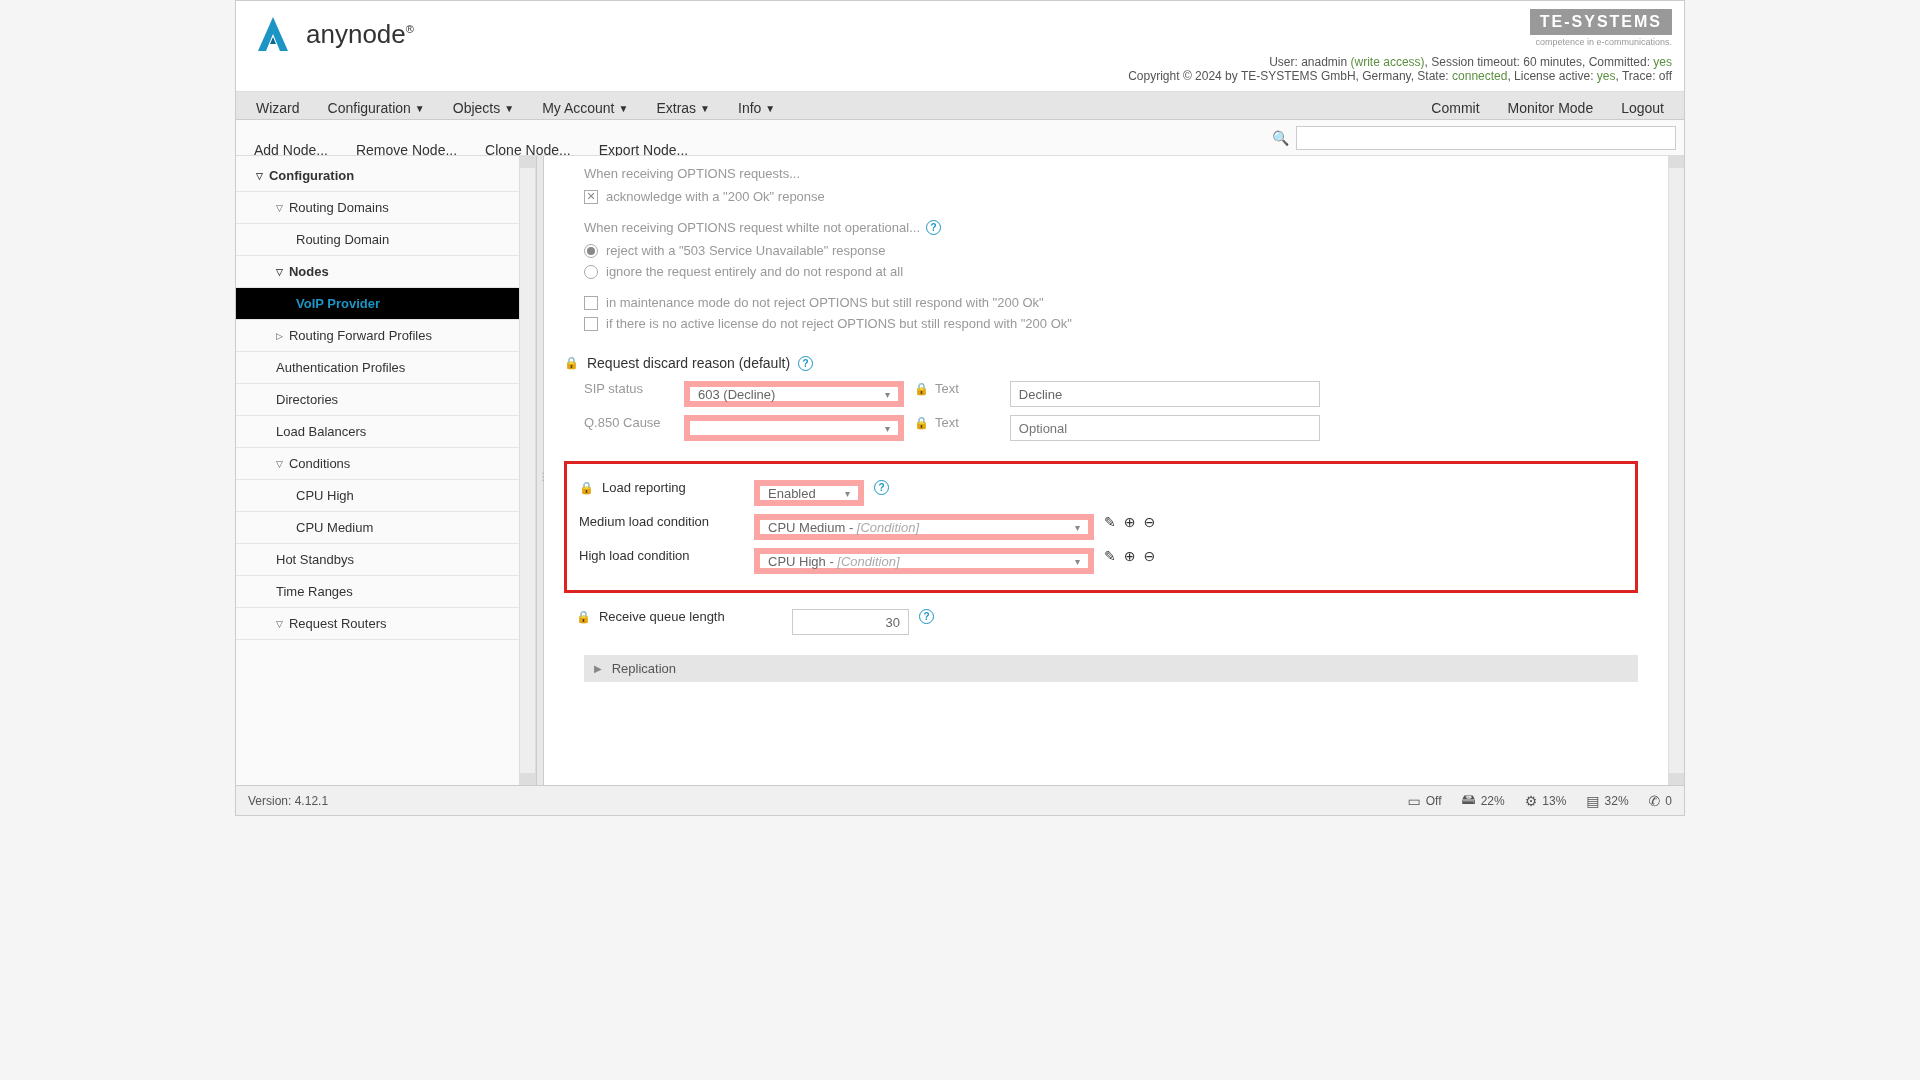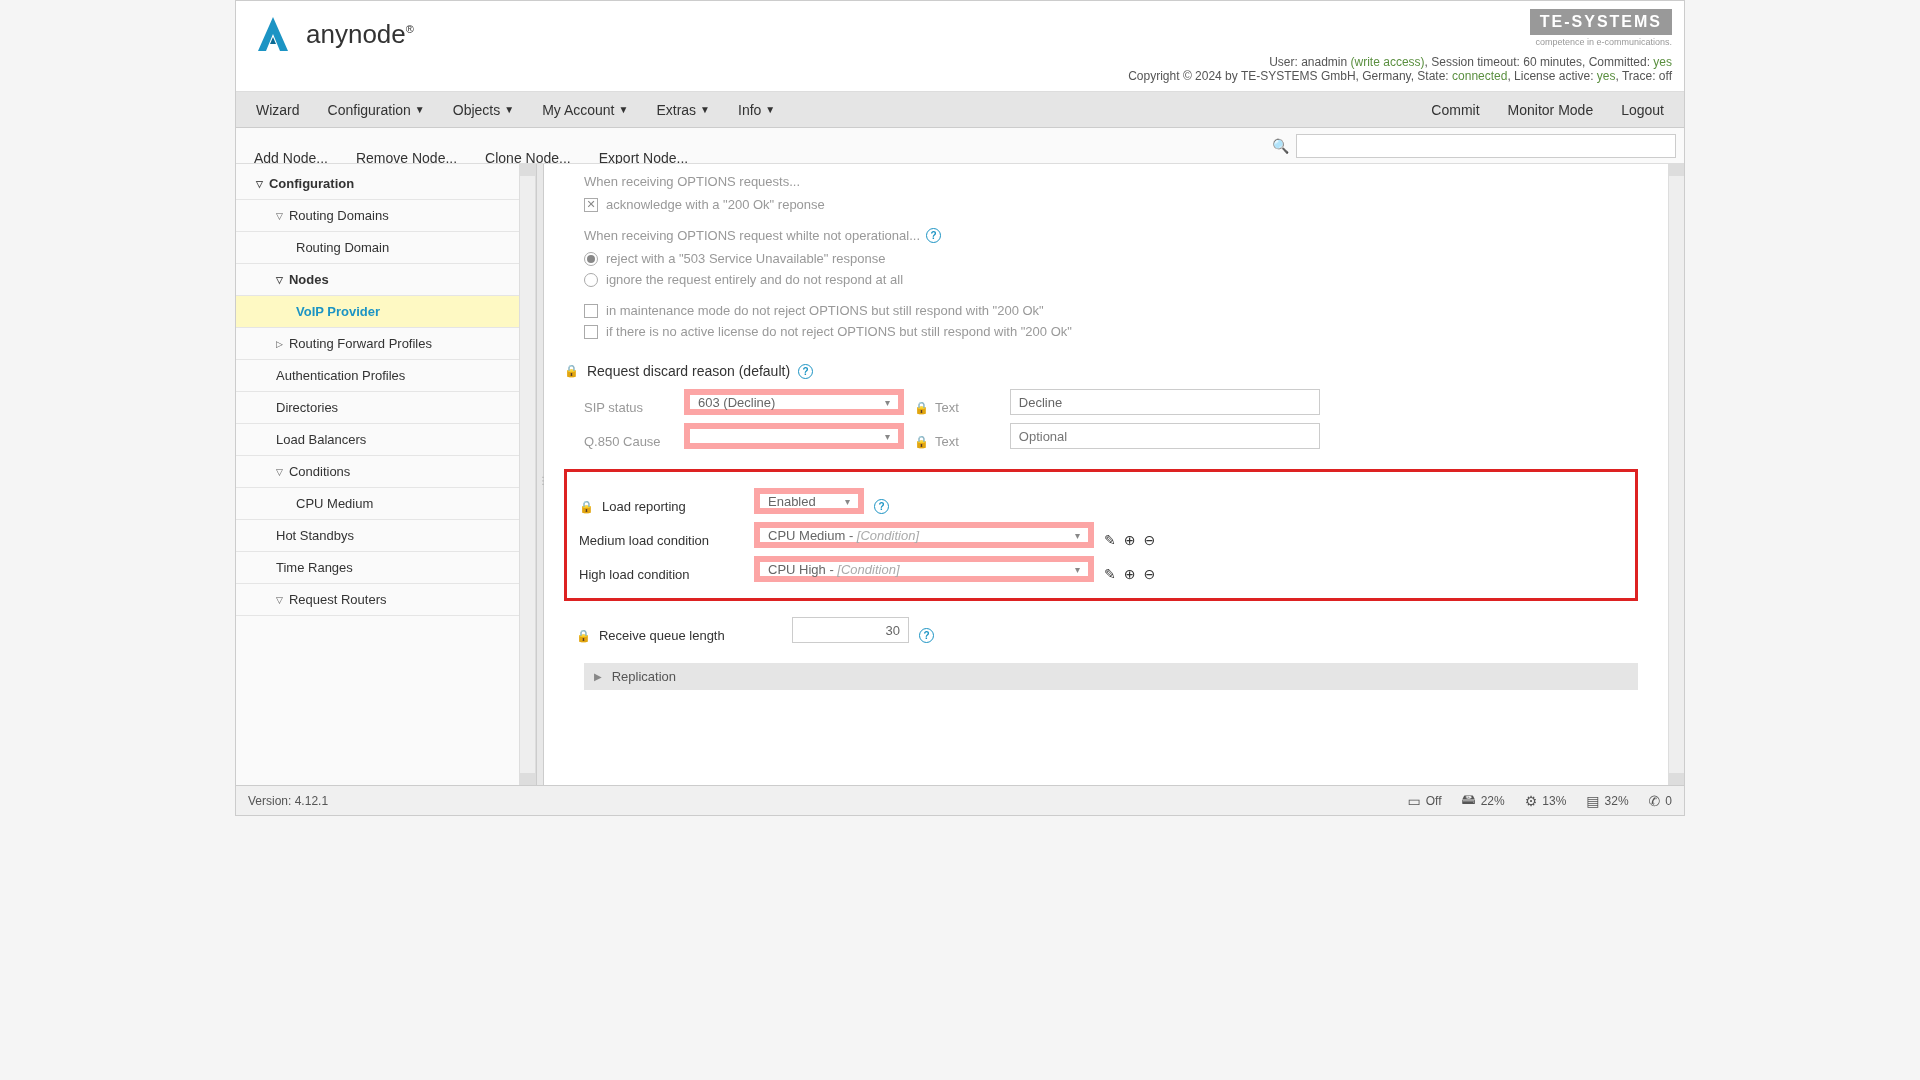--- a/index.html
+++ b/index.html
@@ -7,60 +7,60 @@
 .window { width: 1450px; height: 816px; margin: 0 auto; background: #fff; border: 1px solid #ccc; display: flex; flex-direction: column; }
 .header { background: #fff; padding: 8px 12px; display: flex; justify-content: space-between; align-items: flex-start; border-bottom: 1px solid #ddd; }
 .logo-area { display: flex; align-items: center; gap: 8px; }
 .logo-icon { width: 50px; height: 50px; }
 .logo-text { font-size: 26px; color: #333; }
 .logo-text sup { font-size: 11px; vertical-align: super; }
 .header-right { text-align: right; font-size: 12px; color: #555; }
 .te-logo { background: #999; color: #fff; padding: 4px 10px; font-weight: bold; font-size: 16px; letter-spacing: 2px; display: inline-block; margin-bottom: 2px; }
 .te-sub { font-size: 9px; color: #999; margin-bottom: 8px; }
 .green { color: #5a8f3f; }
-.menubar { background: #e5e5e5; display: flex; align-items: center; padding: 0 8px; height: 36px; border-bottom: 1px solid #ccc; }
+.menubar { background: #e5e5e5; display: flex; align-items: flex-start; padding: 0 8px; height: 28px; border-bottom: 1px solid #ccc; }
 .menubar-left { display: flex; gap: 4px; }
 .menu-item { padding: 8px 12px; cursor: pointer; color: #333; font-size: 14px; display: flex; align-items: center; gap: 4px; }
 .menubar-right { margin-left: auto; display: flex; gap: 4px; }
 .caret { font-size: 10px; }
 .toolbar { background: #fafafa; display: flex; align-items: center; padding: 4px 8px; height: 36px; border-bottom: 1px solid #ddd; gap: 8px; }
 .toolbar-item { padding: 6px 10px; cursor: pointer; color: #333; font-size: 14px; margin-top: 24px; }
 .toolbar-search { margin-left: auto; display: flex; align-items: center; gap: 6px; }
 .search-input { width: 380px; height: 24px; border: 1px solid #ccc; padding: 2px 6px; }
 .search-icon { color: #888; font-size: 14px; }
 .body { display: flex; flex: 1; overflow: hidden; }
 .sidebar-wrap { width: 300px; border-right: 1px solid #ddd; display: flex; position: relative; background: #fafafa; }
 .sidebar { flex: 1; overflow-y: auto; padding: 4px 0; }
 .sidebar-scrollbar { width: 16px; background: #eee; border-left: 1px solid #ddd; position: relative; }
 .sidebar-scrollbar::before { content: ''; position: absolute; top: 0; left: 0; right: 0; height: 12px; background: #ddd; }
 .sidebar-scrollbar::after { content: ''; position: absolute; bottom: 0; left: 0; right: 0; height: 12px; background: #ddd; }
 .tree-item { padding: 8px 10px; border-bottom: 1px solid #e5e5e5; cursor: pointer; font-size: 13px; display: flex; align-items: center; gap: 6px; }
 .tree-item.bold { font-weight: bold; }
-.tree-item.selected { background: #fef9c3; color: #1c94c4; font-weight: bold; }
+.tree-item.selected { background: #000000; color: #1c94c4; font-weight: bold; }
 .tree-item .tri { font-size: 9px; color: #555; }
 .indent-0 { padding-left: 20px; }
 .indent-1 { padding-left: 40px; }
 .indent-2 { padding-left: 60px; }
 .splitter { width: 8px; background: #e8e8e8; border-left: 1px solid #ccc; border-right: 1px solid #ccc; position: relative; }
 .splitter::after { content: '⋮'; position: absolute; top: 50%; left: 1px; color: #aaa; font-size: 10px; }
 .content-wrap { flex: 1; display: flex; position: relative; background: #fff; }
 .content { flex: 1; overflow-y: auto; padding: 10px 30px 10px 40px; }
 .content-scrollbar { width: 16px; background: #eee; border-left: 1px solid #ddd; position: relative; }
 .content-scrollbar::before { content: ''; position: absolute; top: 0; left: 0; right: 0; height: 12px; background: #ddd; }
 .content-scrollbar::after { content: ''; position: absolute; bottom: 0; left: 0; right: 0; height: 12px; background: #ddd; }
 .section-text { color: #999; font-size: 13px; margin-bottom: 8px; }
 .checkbox-row, .radio-row { display: flex; align-items: center; gap: 8px; margin: 6px 0; color: #999; font-size: 13px; }
 .cb-box { width: 14px; height: 14px; border: 1px solid #aaa; display: inline-flex; align-items: center; justify-content: center; font-size: 11px; color: #888; }
 .radio-circle { width: 14px; height: 14px; border: 1px solid #aaa; border-radius: 50%; display: inline-flex; align-items: center; justify-content: center; }
 .radio-circle.checked::after { content: ''; width: 8px; height: 8px; background: #888; border-radius: 50%; }
 .help-icon { width: 15px; height: 15px; border: 1px solid #1c94c4; border-radius: 50%; display: inline-flex; align-items: center; justify-content: center; color: #1c94c4; font-size: 10px; font-weight: bold; }
 .form-section { margin-top: 24px; }
 .form-title { display: flex; align-items: center; gap: 8px; color: #333; font-size: 14px; margin-bottom: 10px; }
 .lock-icon { font-size: 12px; color: #555; }
-.form-row { display: flex; align-items: flex-end; margin: 8px 0; gap: 10px; }
+.form-row { display: flex; align-items: flex-start; margin: 8px 0; gap: 10px; }
 .form-label { width: 90px; color: #999; font-size: 13px; }
 .form-label-wide { width: 165px; color: #333; font-size: 13px; }
 .select-box { height: 26px; border: 6px solid #fca5a5; background: #fff; display: flex; align-items: center; padding: 0 8px; color: #666; font-size: 13px; position: relative; }
 .select-box .dd { margin-left: auto; font-size: 10px; color: #888; }
 .select-box.w220 { width: 220px; }
 .select-box.w110 { width: 110px; }
 .select-box.w340 { width: 340px; }
 .text-input { height: 26px; border: 1px solid #ccc; padding: 0 8px; font-size: 13px; color: #666; margin-left: 41px; }
 .text-input.w310 { width: 310px; }
 .text-input.w110 { width: 117px; text-align: right; }
@@ -178,20 +178,23 @@
             <span>Directories</span>
           </div>
         <div class="tree-item indent-1">
             <span>Load Balancers</span>
           </div>
         <div class="tree-item indent-1">
             <span class="tri">▽</span>
             <span>Conditions</span>
           </div>
         <div class="tree-item indent-2">
+            <span>CPU High</span>
+          </div>
+        <div class="tree-item indent-2">
             <span>CPU Medium</span>
           </div>
         <div class="tree-item indent-1">
             <span>Hot Standbys</span>
           </div>
         <div class="tree-item indent-1">
             <span>Time Ranges</span>
           </div>
         <div class="tree-item indent-1">
             <span class="tri">▽</span>

